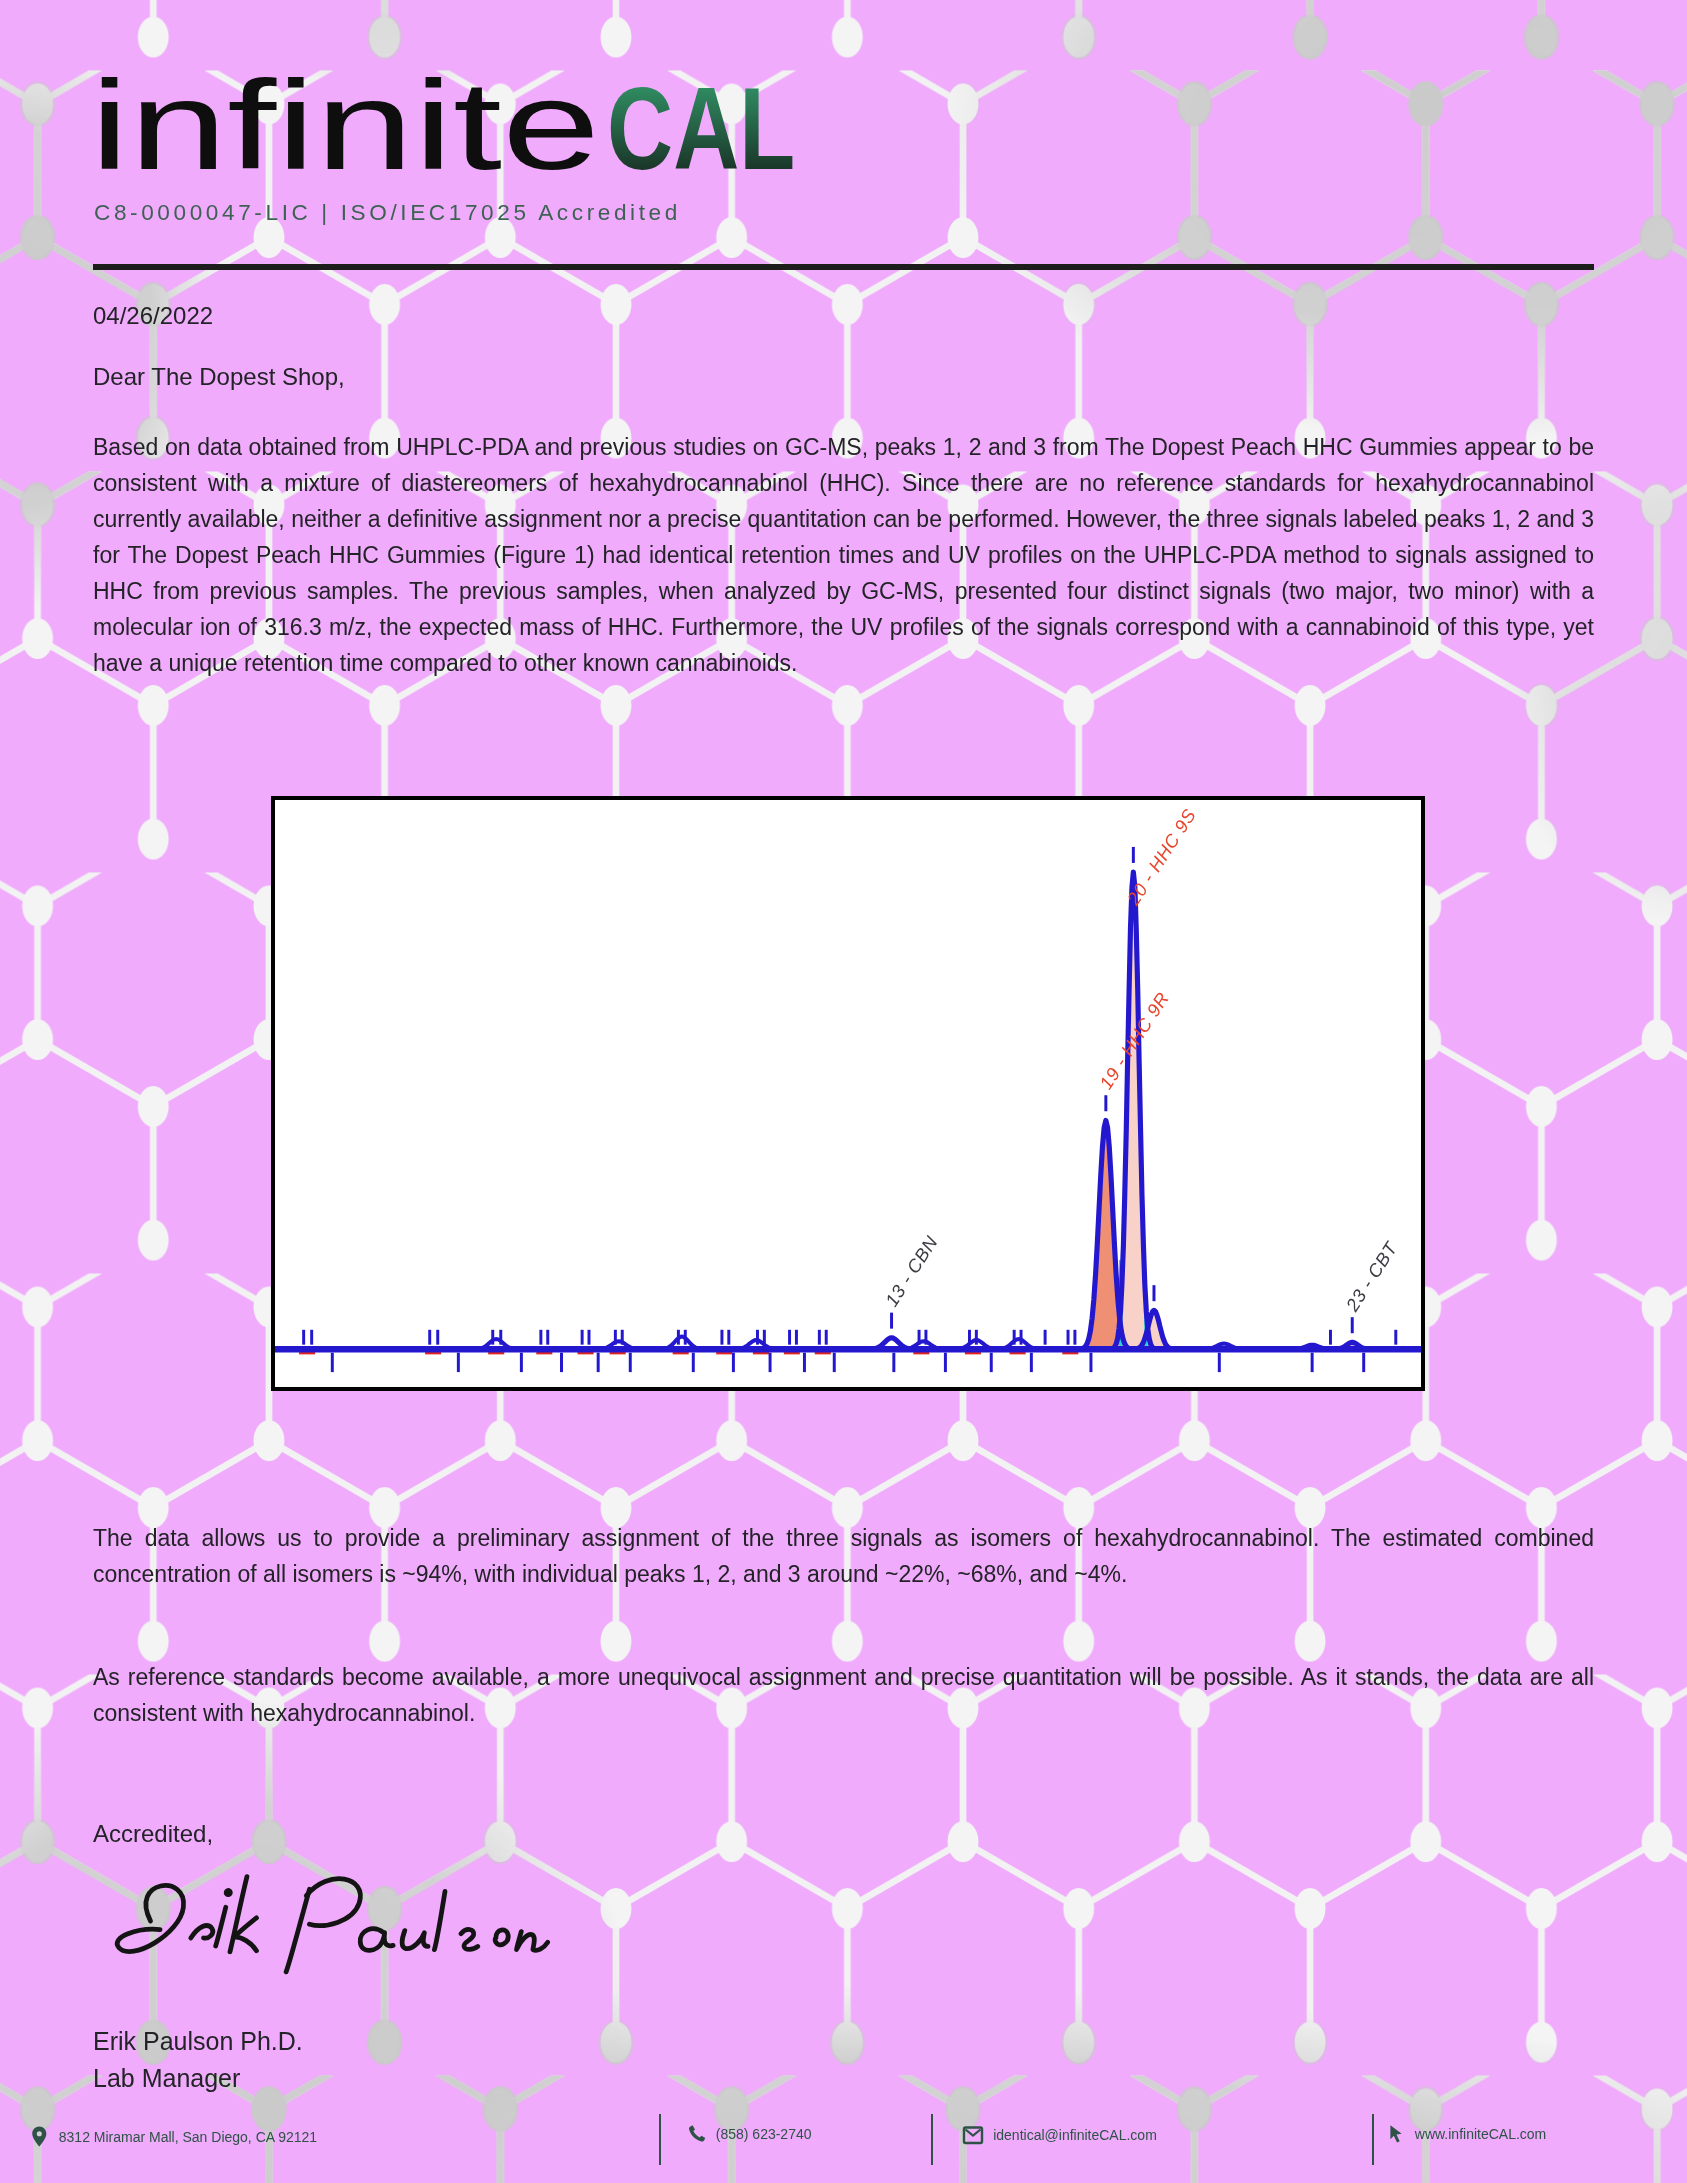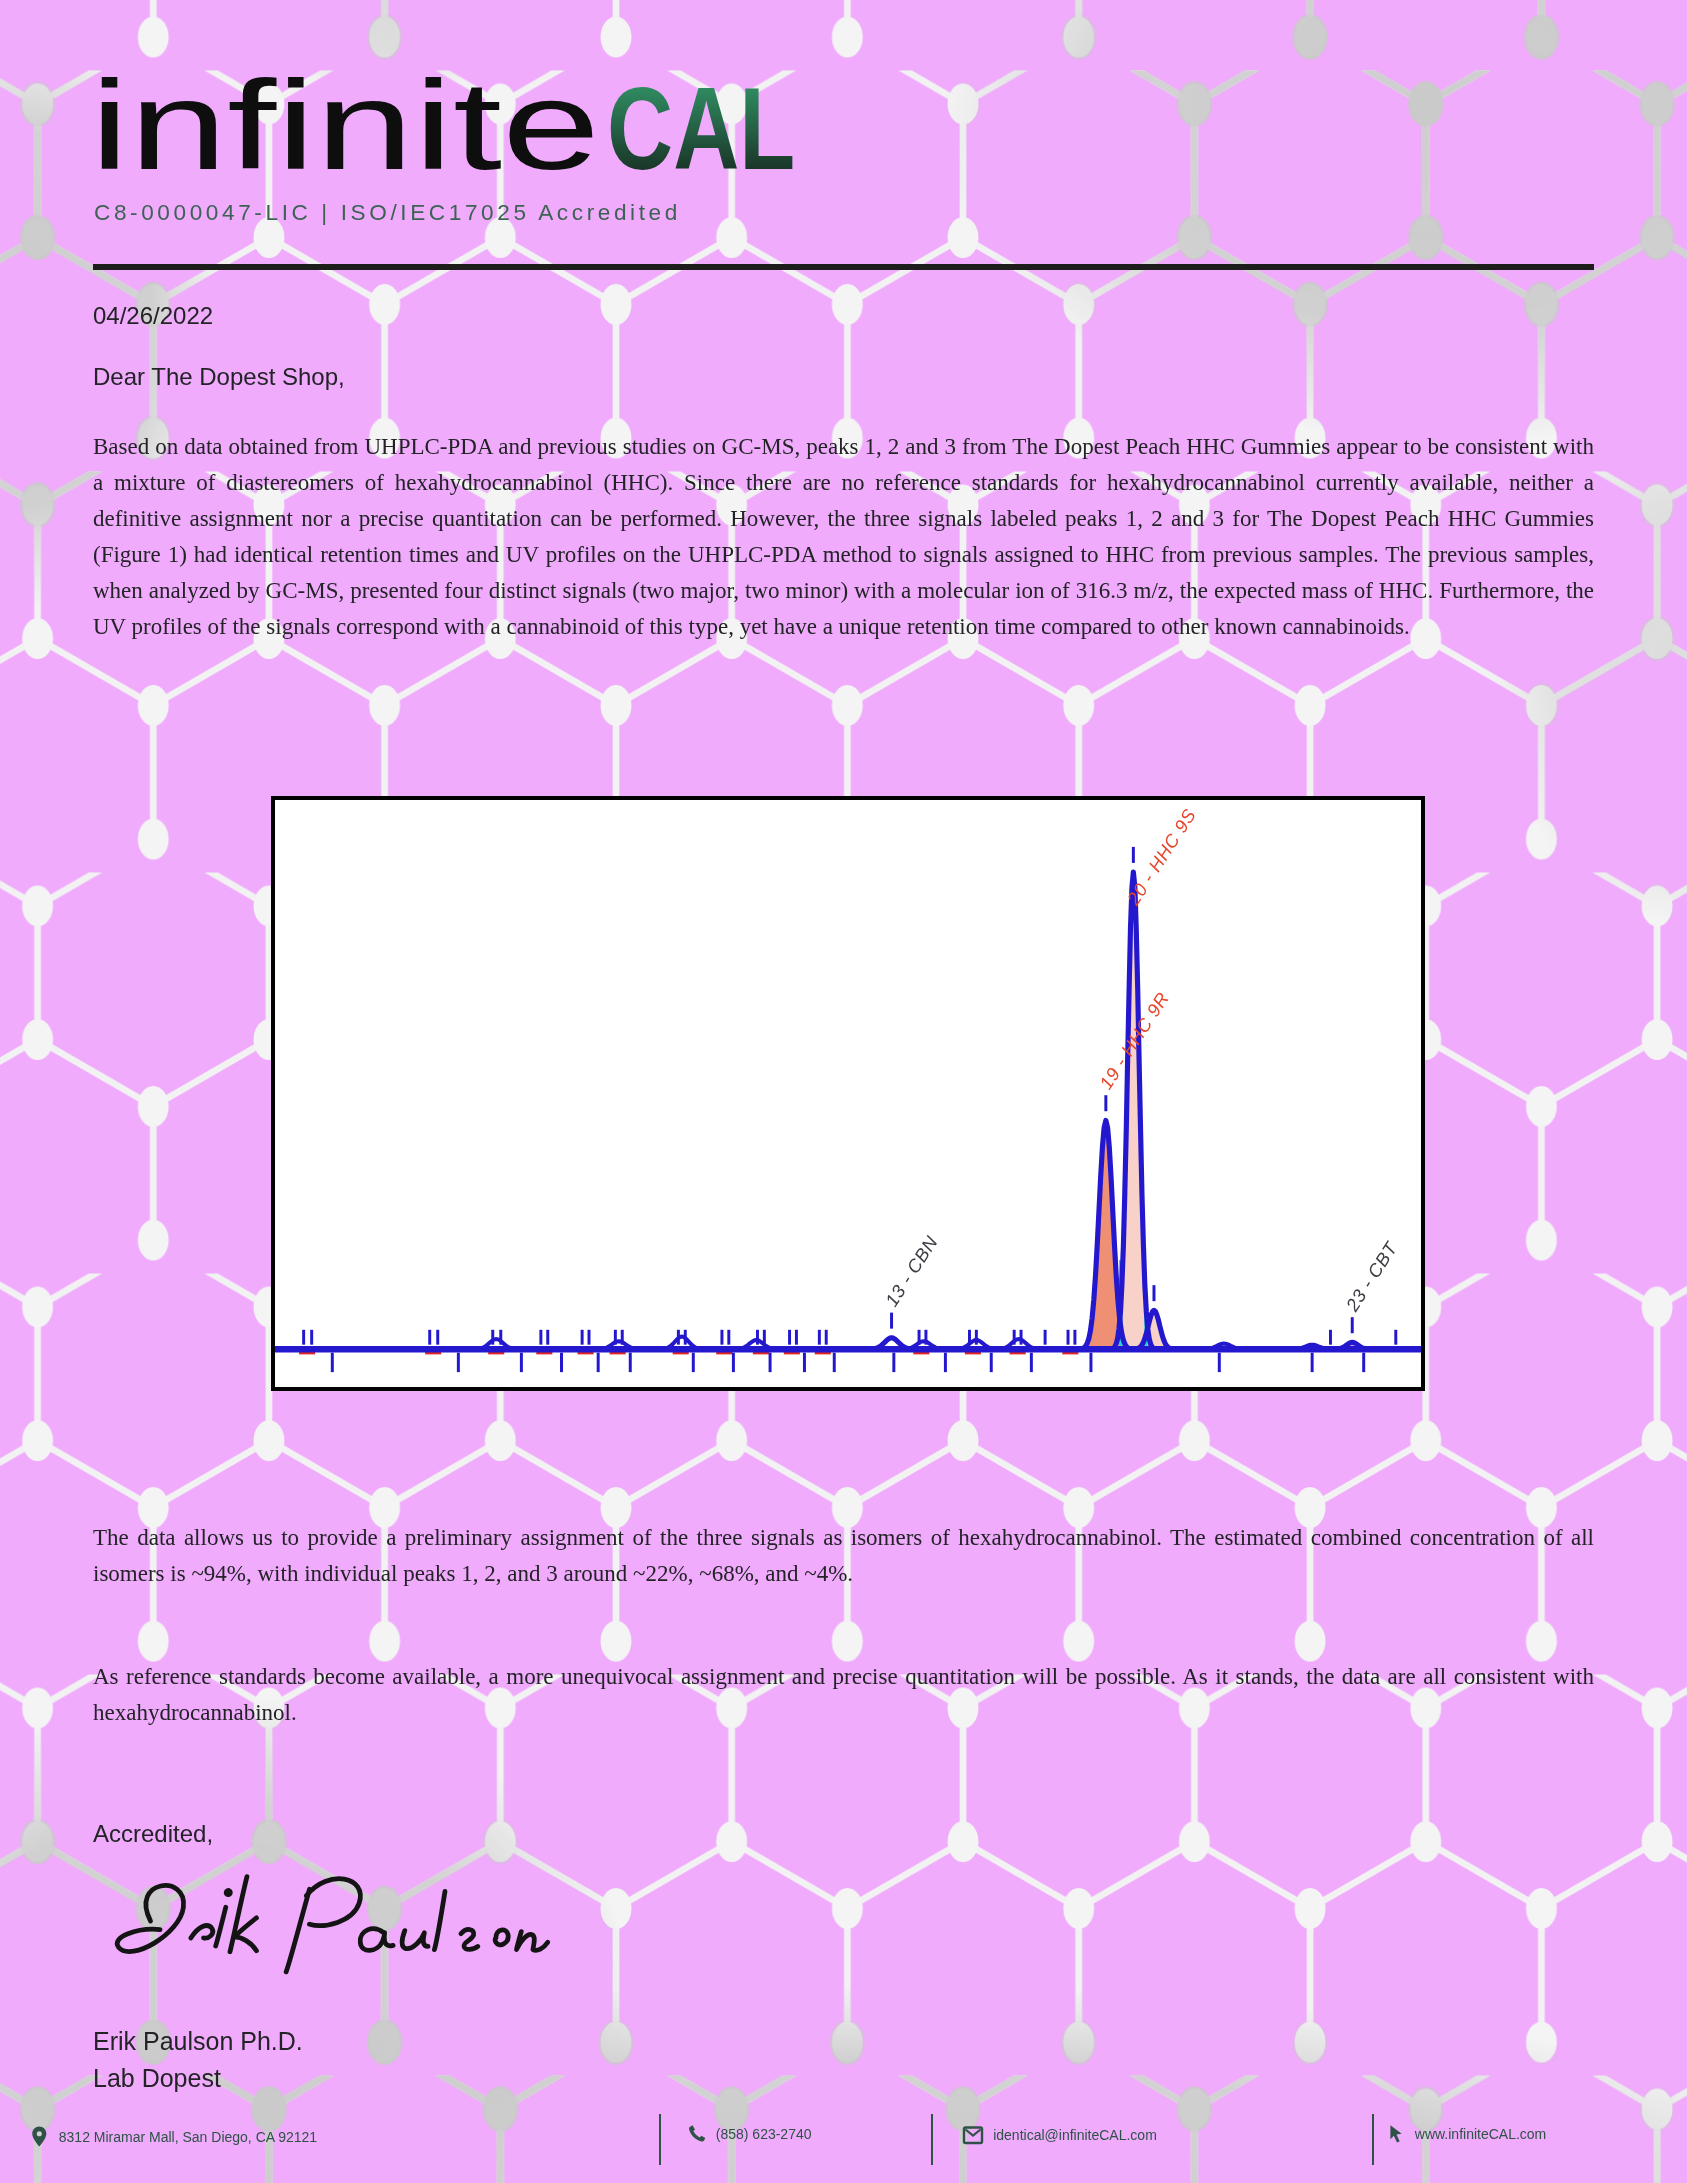--- a/index.html
+++ b/index.html
@@ -1,21 +1,21 @@
 <!DOCTYPE html>
 <html style="font-size:8.2px"><head>
 <meta charset="utf-8">
 <style>
   html,body{margin:0;padding:0;}
   body{width:1687px;height:2183px;background:#fcfcfd;font-family:"Liberation Sans",sans-serif;color:#232327;}
   #page{position:relative;width:1687px;height:2183px;overflow:hidden;background:#f0abfc;}
   #bg-hex{position:absolute;left:0;top:0;z-index:0;}
   .layer{position:absolute;z-index:2;}
   .body-text{font-size:23px;line-height:36px;color:#232327;}
-  .just{text-align:justify;font-family:Liberation Serif, serif;}
+  .just{text-align:justify;}
   #accreditation{left:94px;top:200px;font-size:22.6px;letter-spacing:3.6px;color:#3d6152;}
   #rule{left:93px;top:264px;width:1501px;height:5.7px;background:#1d1d1b;}
   #date{left:93px;top:302px;font-size:24px;}
   #salutation{left:93px;top:363px;font-size:24px;}
   #para1{left:93px;top:429px;width:1501px;}
   #figure-box{left:271px;top:796px;width:1146px;height:587px;border:4.6px solid #000;background:#fff;}
   #figure-box svg{display:block;width:100%;height:100%;}
   #caption{left:93px;top:1420px;width:1501px;text-align:center;font-size:23px;font-style:italic;}
   #para2{left:93px;top:1520px;width:1501px;}
   #para3{left:93px;top:1659px;width:1501px;}
@@ -239,21 +239,21 @@
       <path d="M560,140 C540,124 514,136 516,158 C518,180 548,178 558,156 C561,148 562,142 562,140 C560,156 562,168 578,164"></path>
       <path d="M600,136 C594,152 592,168 602,170 C616,172 632,154 637,140 C634,154 633,166 644,166"></path>
       <path d="M676,62 C668,112 660,158 656,172"></path>
       <path d="M706,142 C716,130 732,132 730,144 C728,154 710,157 712,166 C714,174 729,173 738,166"></path>
       <path d="M772,150 C772,132 792,130 795,144 C798,158 779,170 772,158 C770,154 770,152 772,150"></path>
       <path d="M820,138 C816,152 812,166 811,172 C819,154 833,140 841,144 C848,148 843,164 842,172 C850,176 862,170 870,158"></path>
     </g>
   </svg>
 
   <div id="signer-name" class="layer">Erik Paulson Ph.D.</div>
-  <div id="signer-title" class="layer">Lab Dopest</div>
+  <div id="signer-title" class="layer">Lab Manager</div>
 
   <div class="foot-item" style="left:28px;">
     <svg width="22.6" height="27" viewBox="0 0 24 24">
       <path d="M12 1.5C7.9 1.5 4.5 4.9 4.5 9c0 5.6 7.5 13.5 7.5 13.5S19.5 14.6 19.5 9c0-4.1-3.4-7.5-7.5-7.5zm0 10.2A2.7 2.7 0 1 1 12 6.3a2.7 2.7 0 0 1 0 5.4z" fill="#2e5246"></path>
     </svg>
     <span>8312 Miramar Mall, San Diego, CA 92121</span>
   </div>
   <div class="foot-div" style="left:659px;"></div>
   <div class="foot-item" style="left:686px;">
     <svg width="21.6" height="21.6" viewBox="0 0 24 24">

